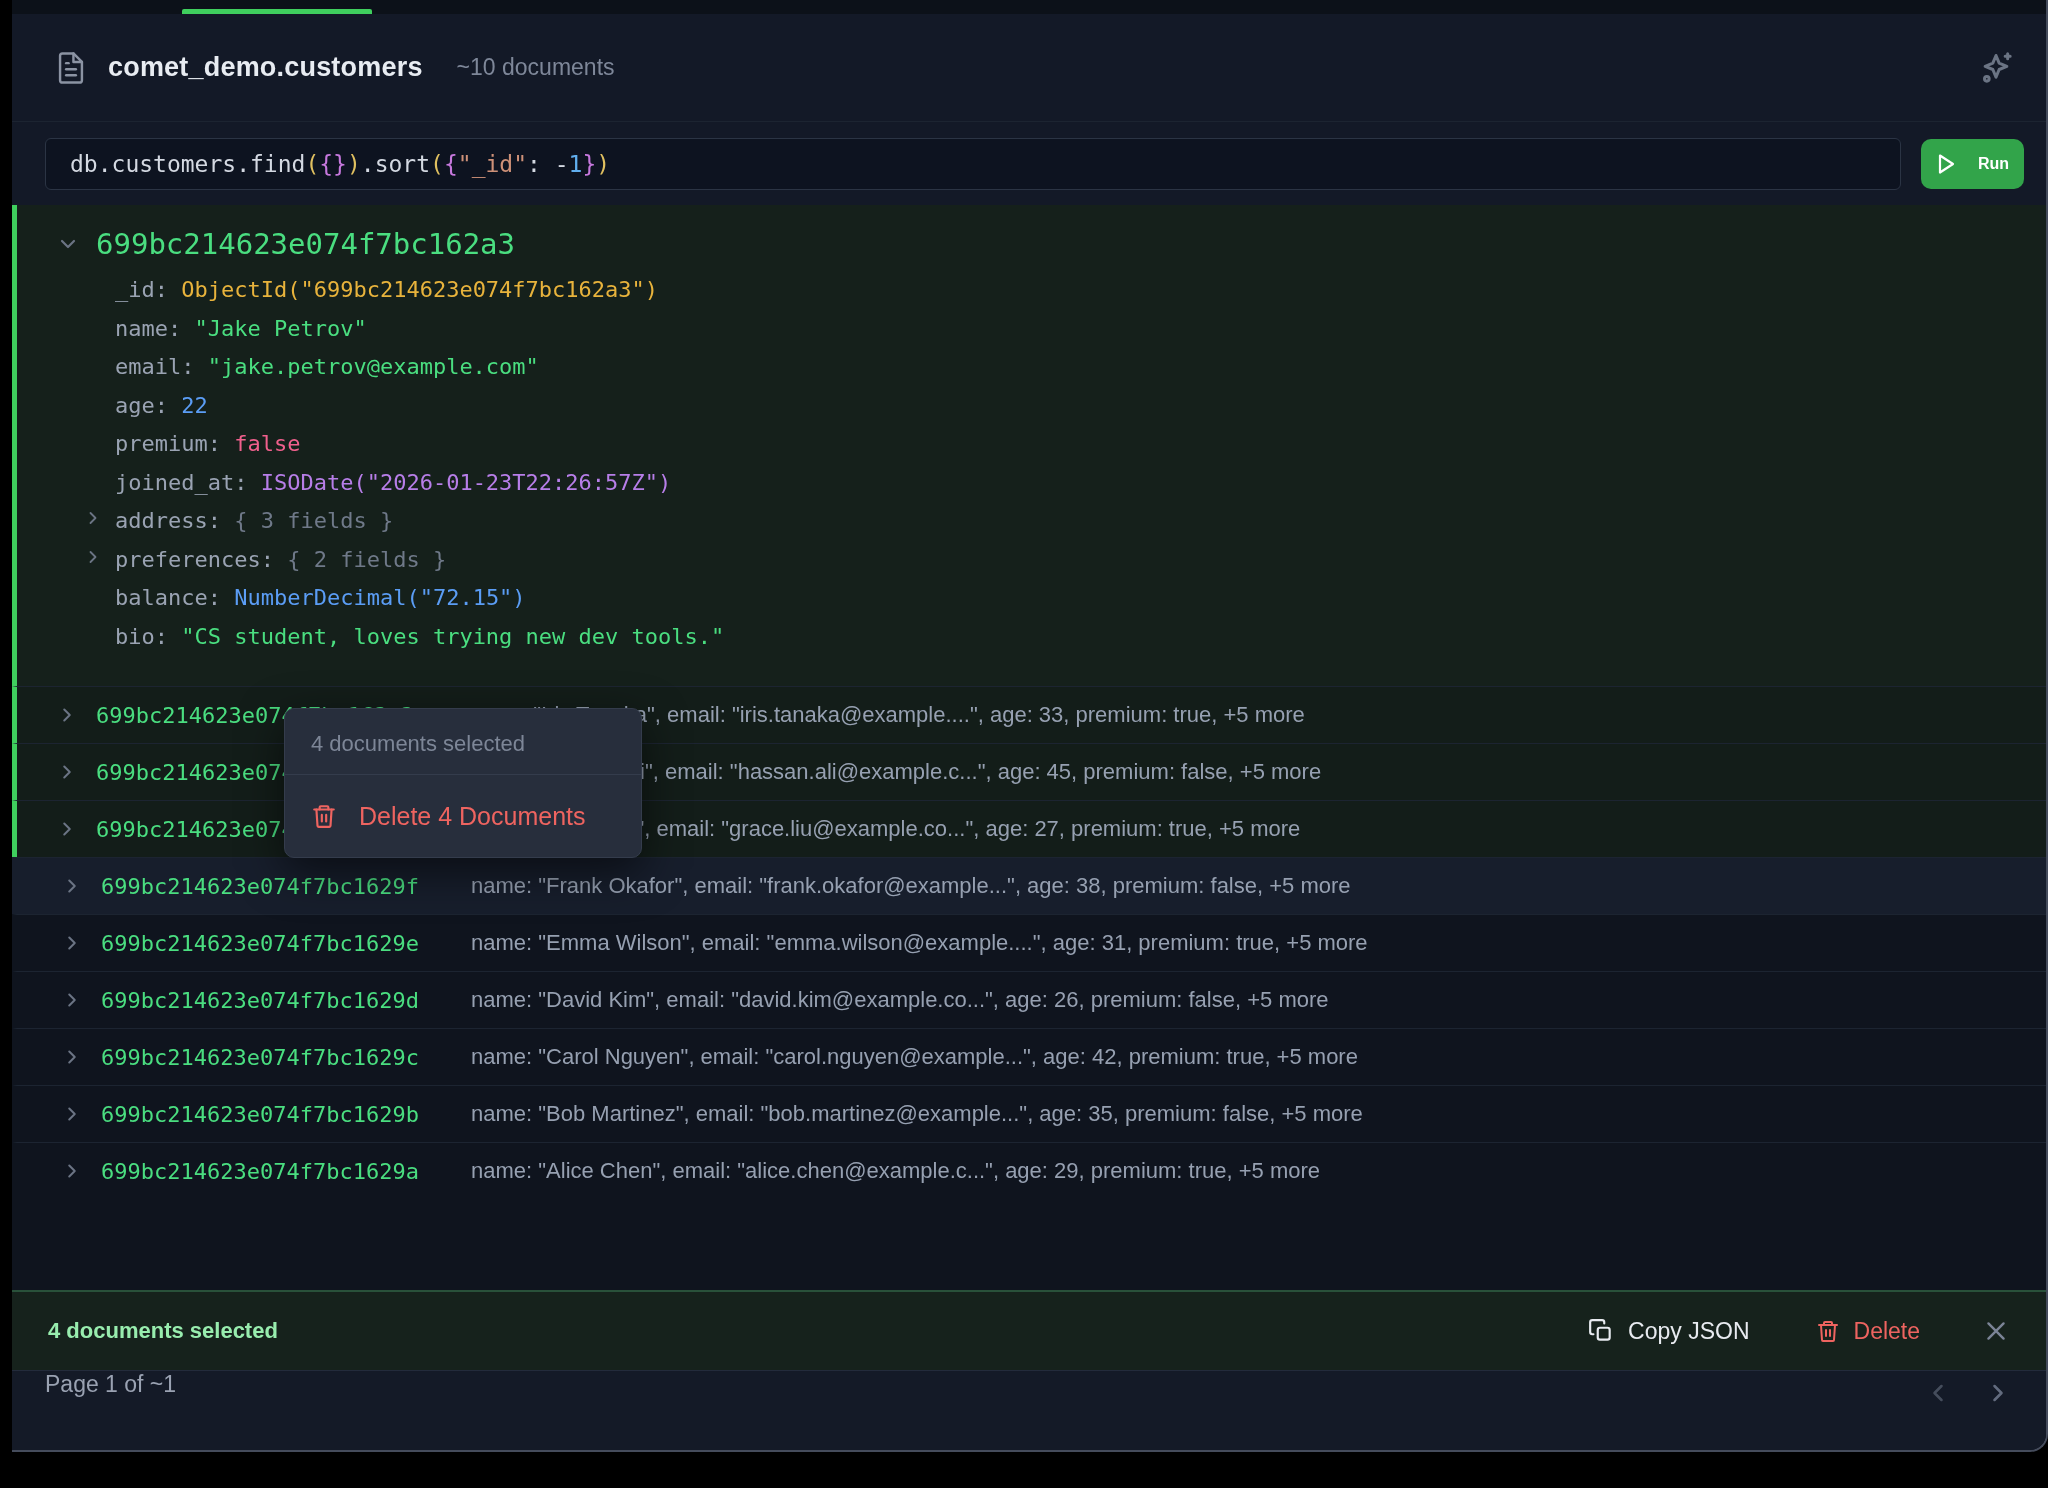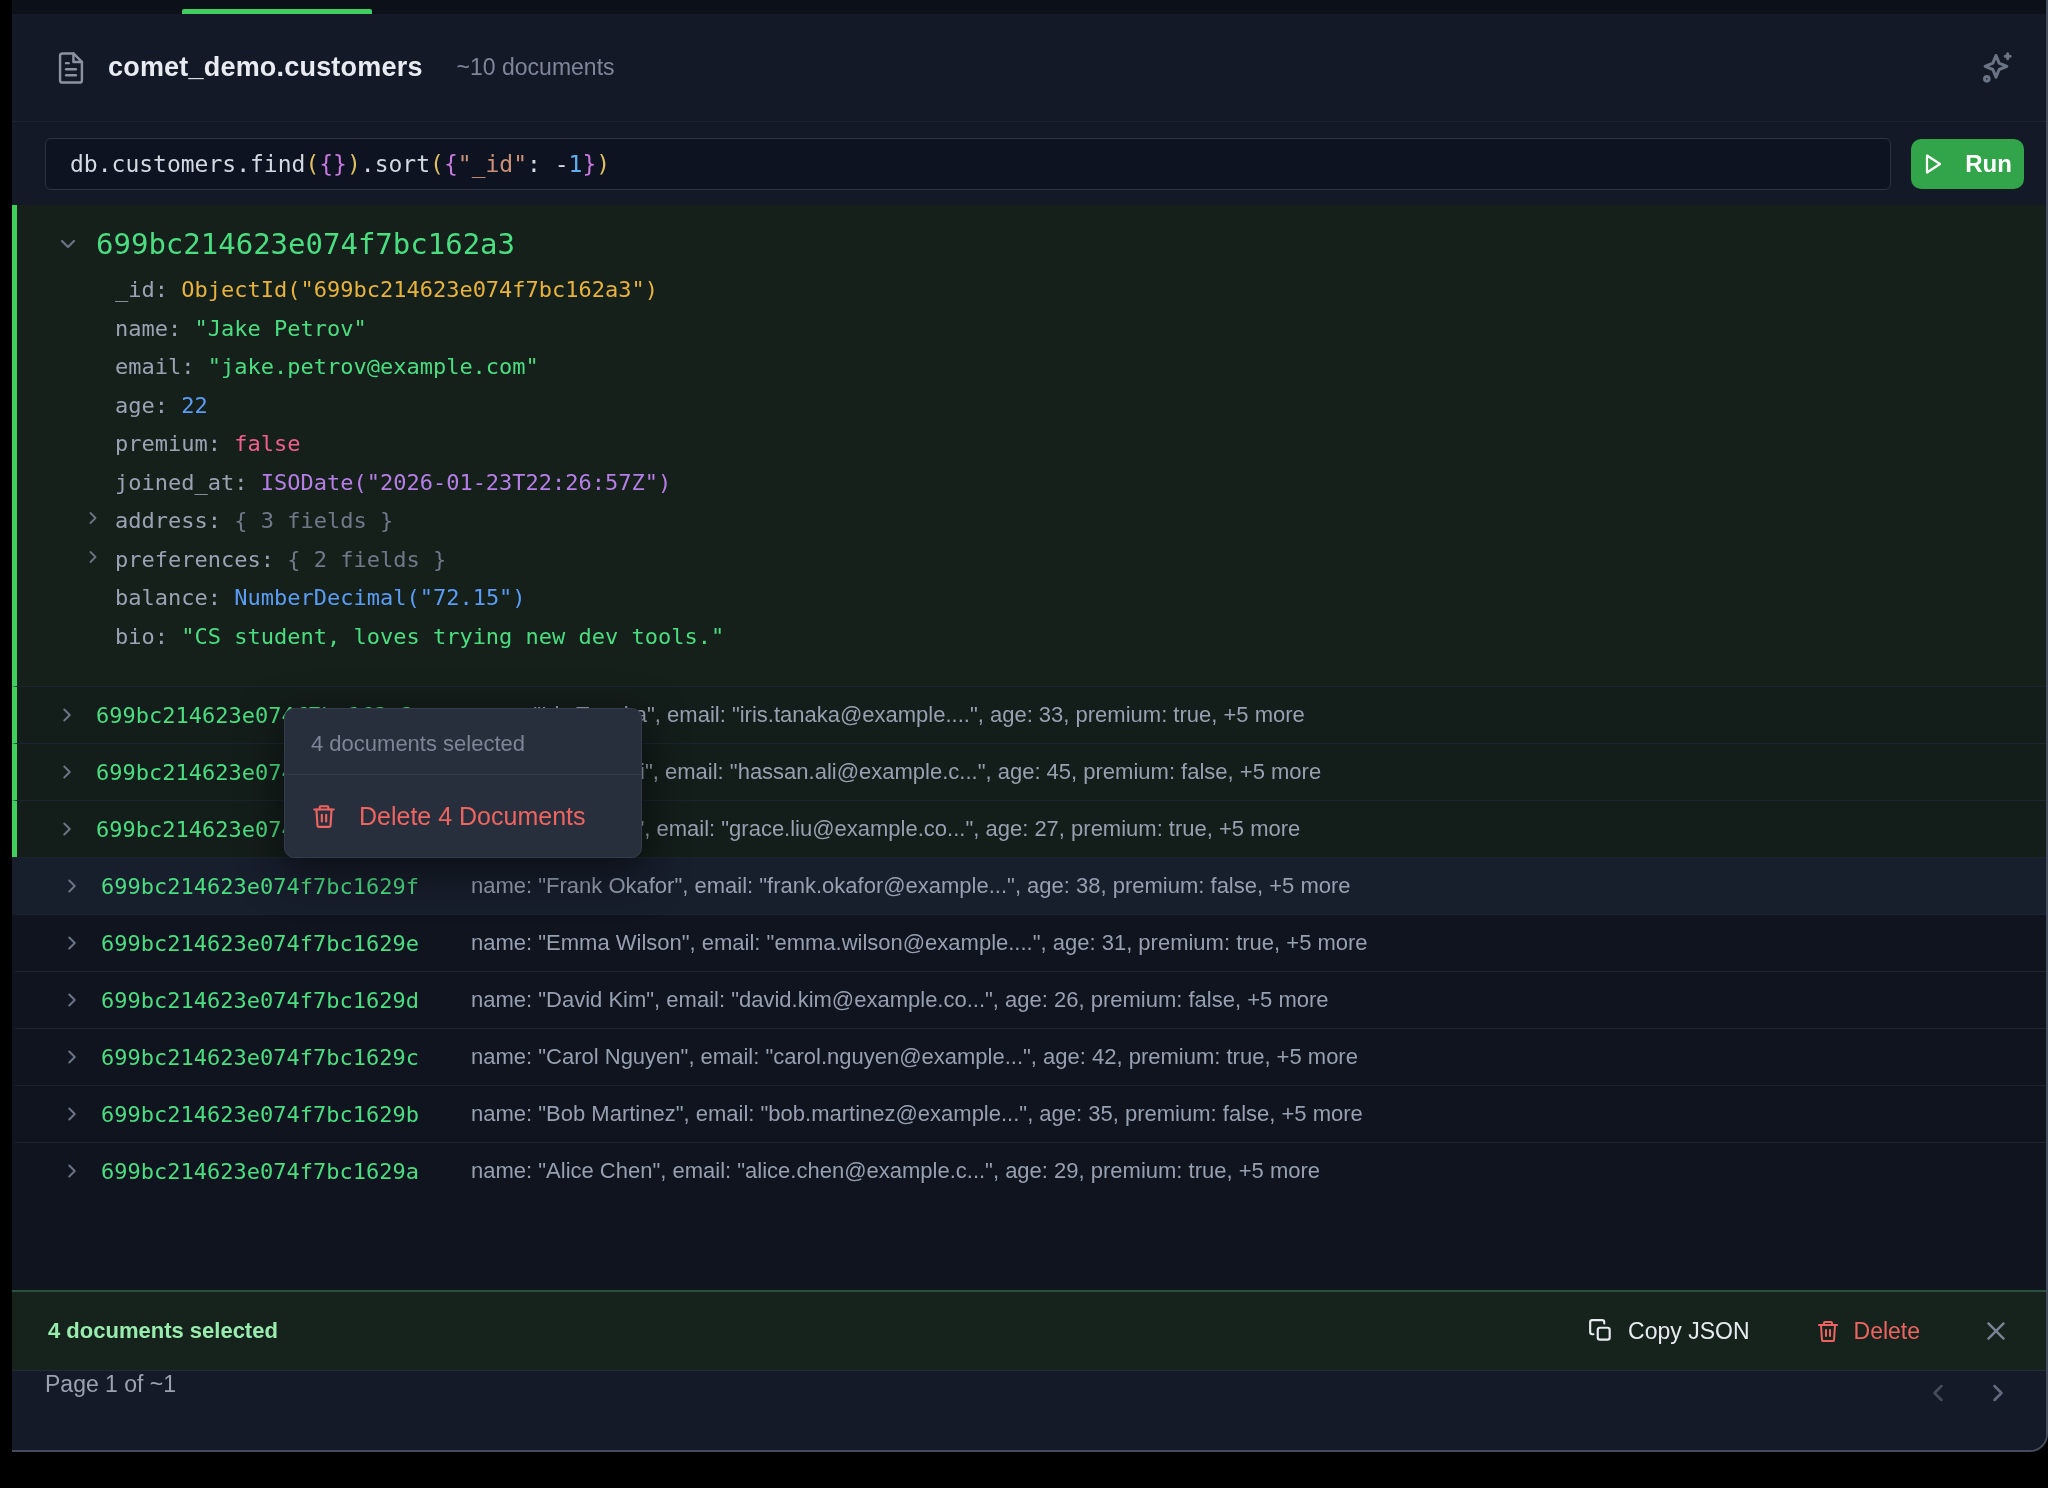--- a/index.html
+++ b/index.html
@@ -29,22 +29,22 @@
   .collection-title{color:var(--ui-text);font-size:27px;font-weight:700;margin-left:22px;letter-spacing:.2px;}
   .doc-count{color:#7e8799;font-size:23px;margin-left:34px;}
   .spacer{flex:1;}
   .sparkles-btn{width:52px;height:52px;display:flex;align-items:center;justify-content:center;color:#6b7484;cursor:pointer;}
   
   .querybar{height:83px;background:var(--bg-header);display:flex;align-items:center;padding:0 22px 0 33px;flex:none;}
   .query-input{flex:1;height:52px;background:var(--bg-input);border:1.5px solid var(--border-input);
                border-radius:6px;display:flex;align-items:center;padding:0 24px;font-size:23px;
                color:#d4d9e2;white-space:pre;overflow:hidden;}
   .tok-paren{color:#e0c060;} .tok-brace{color:#c678dd;} .tok-string{color:#ce9178;} .tok-number{color:#61afef;}
-  .run-btn{width:113px;height:50px;margin-left:20px;background:var(--run-green);border:none;border-radius:10px;
-           display:flex;align-items:center;justify-content:center;gap:22px;color:#ffffff;font-size:24px;
+  .run-btn{width:103px;height:50px;margin-left:20px;background:var(--run-green);border:none;border-radius:10px;
+           display:flex;align-items:center;justify-content:center;gap:22px;color:#ffffff;font-size:16px;
            font-weight:700;cursor:pointer;flex:none;font-family:inherit;}
   
   .results{flex:1;position:relative;background:var(--bg-results);overflow:hidden;}
   .doc-card{height:481px;background:var(--bg-card);border-left:5px solid var(--accent);padding-top:16px;}
   .doc-card-header{height:46px;display:flex;align-items:center;padding-left:39px;cursor:pointer;}
   .chev{color:#6b7484;display:flex;flex:none;}
   .doc-id{color:var(--id-green);font-size:29px;margin-left:16px;}
   .fields{margin-top:10px;}
   .fline{height:38.5px;display:flex;align-items:flex-start;font-size:22px;}
   .fchev{width:32px;margin-left:66px;display:flex;align-items:center;color:#6b7484;flex:none;}

